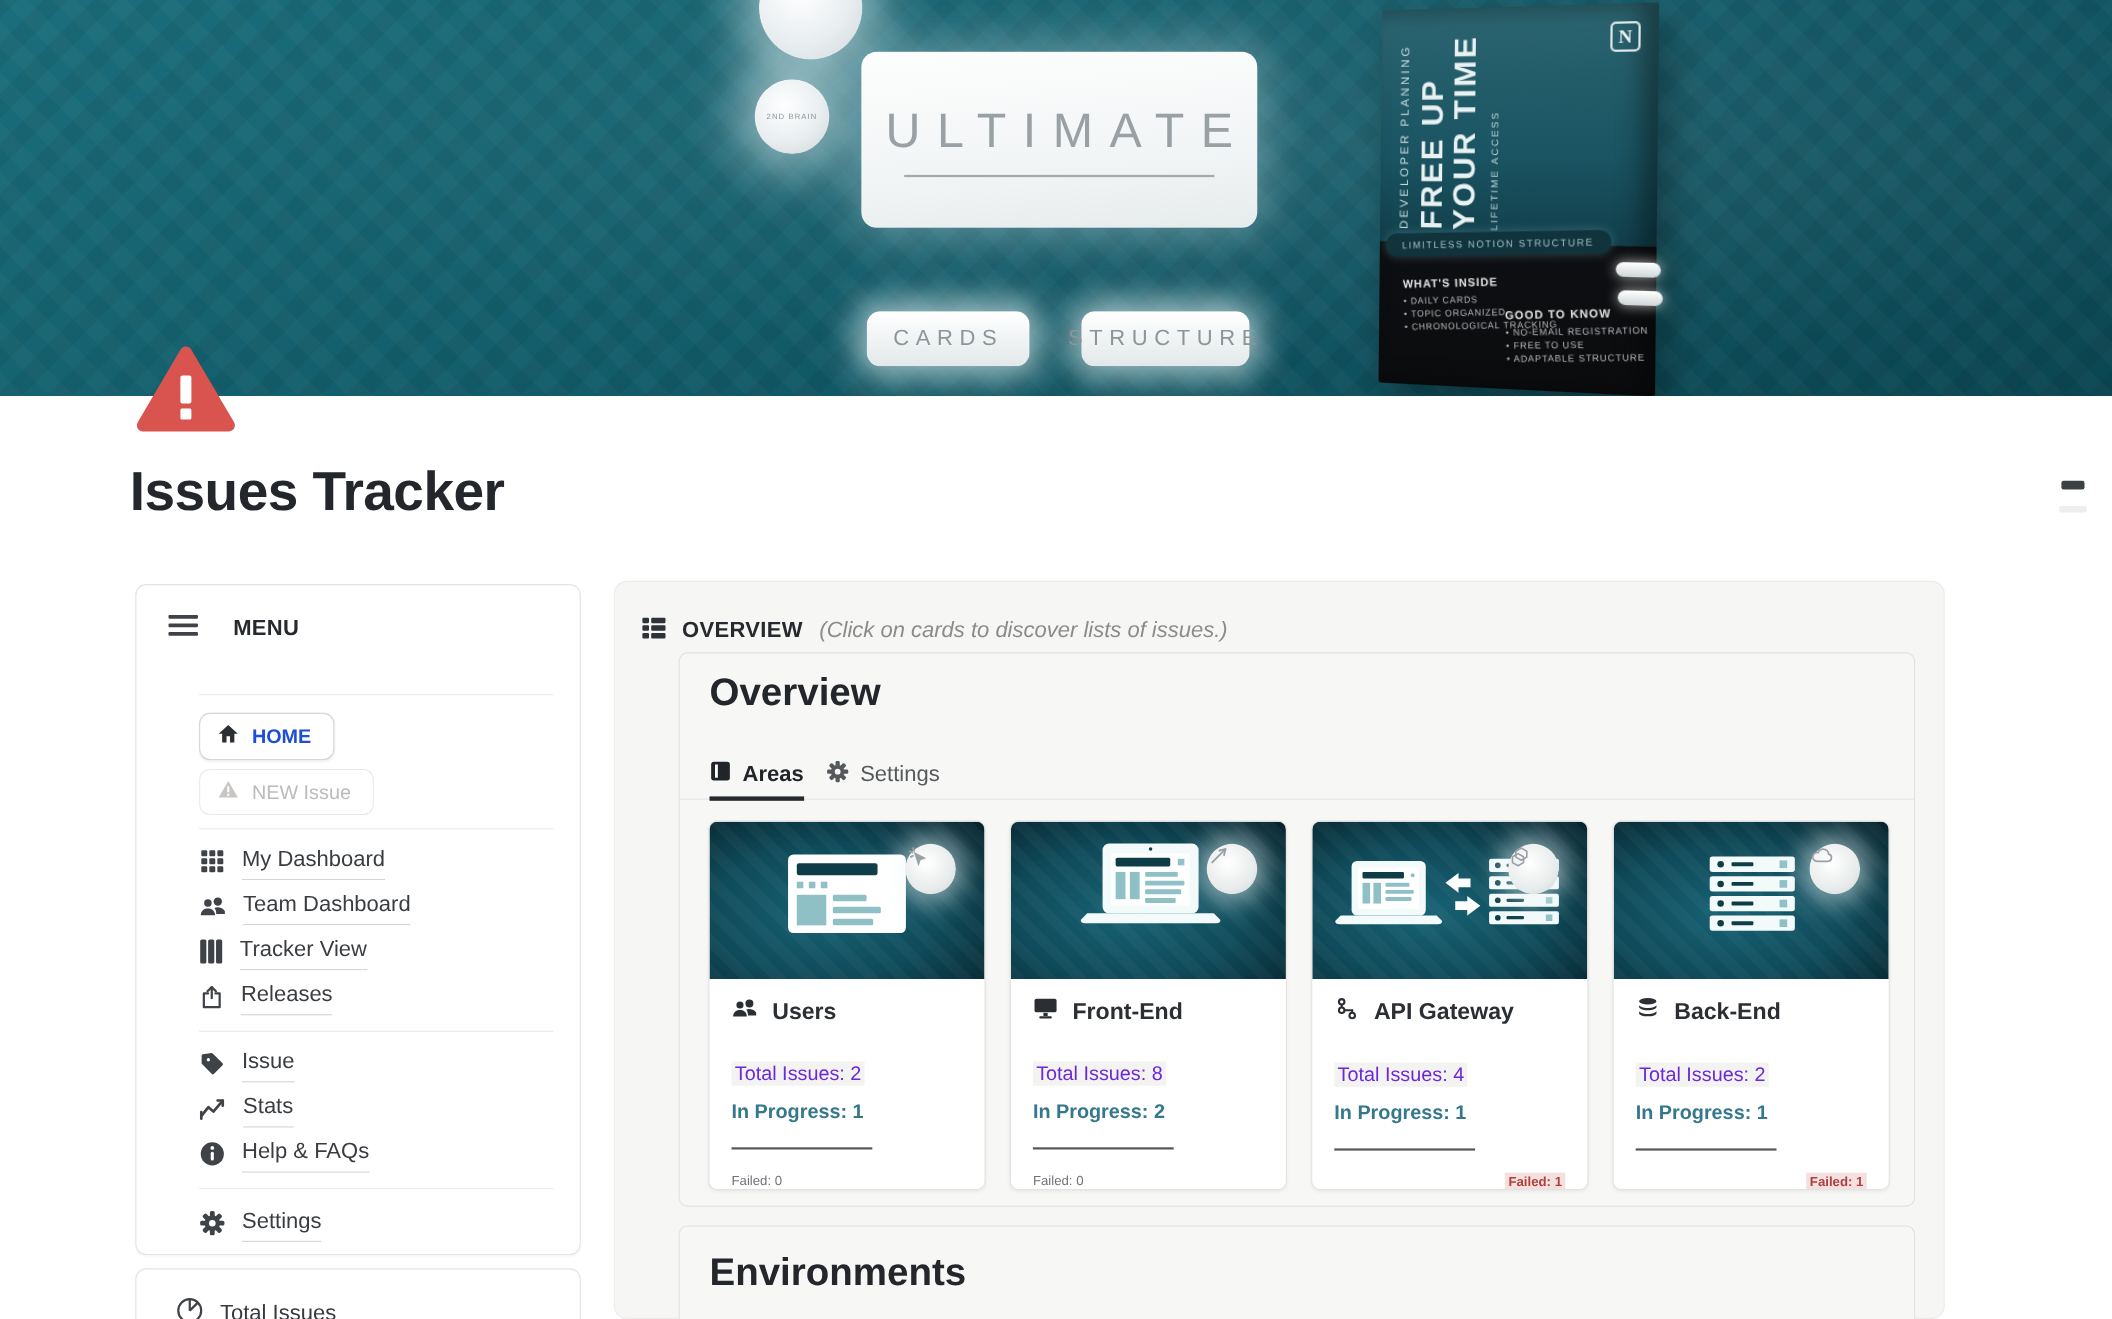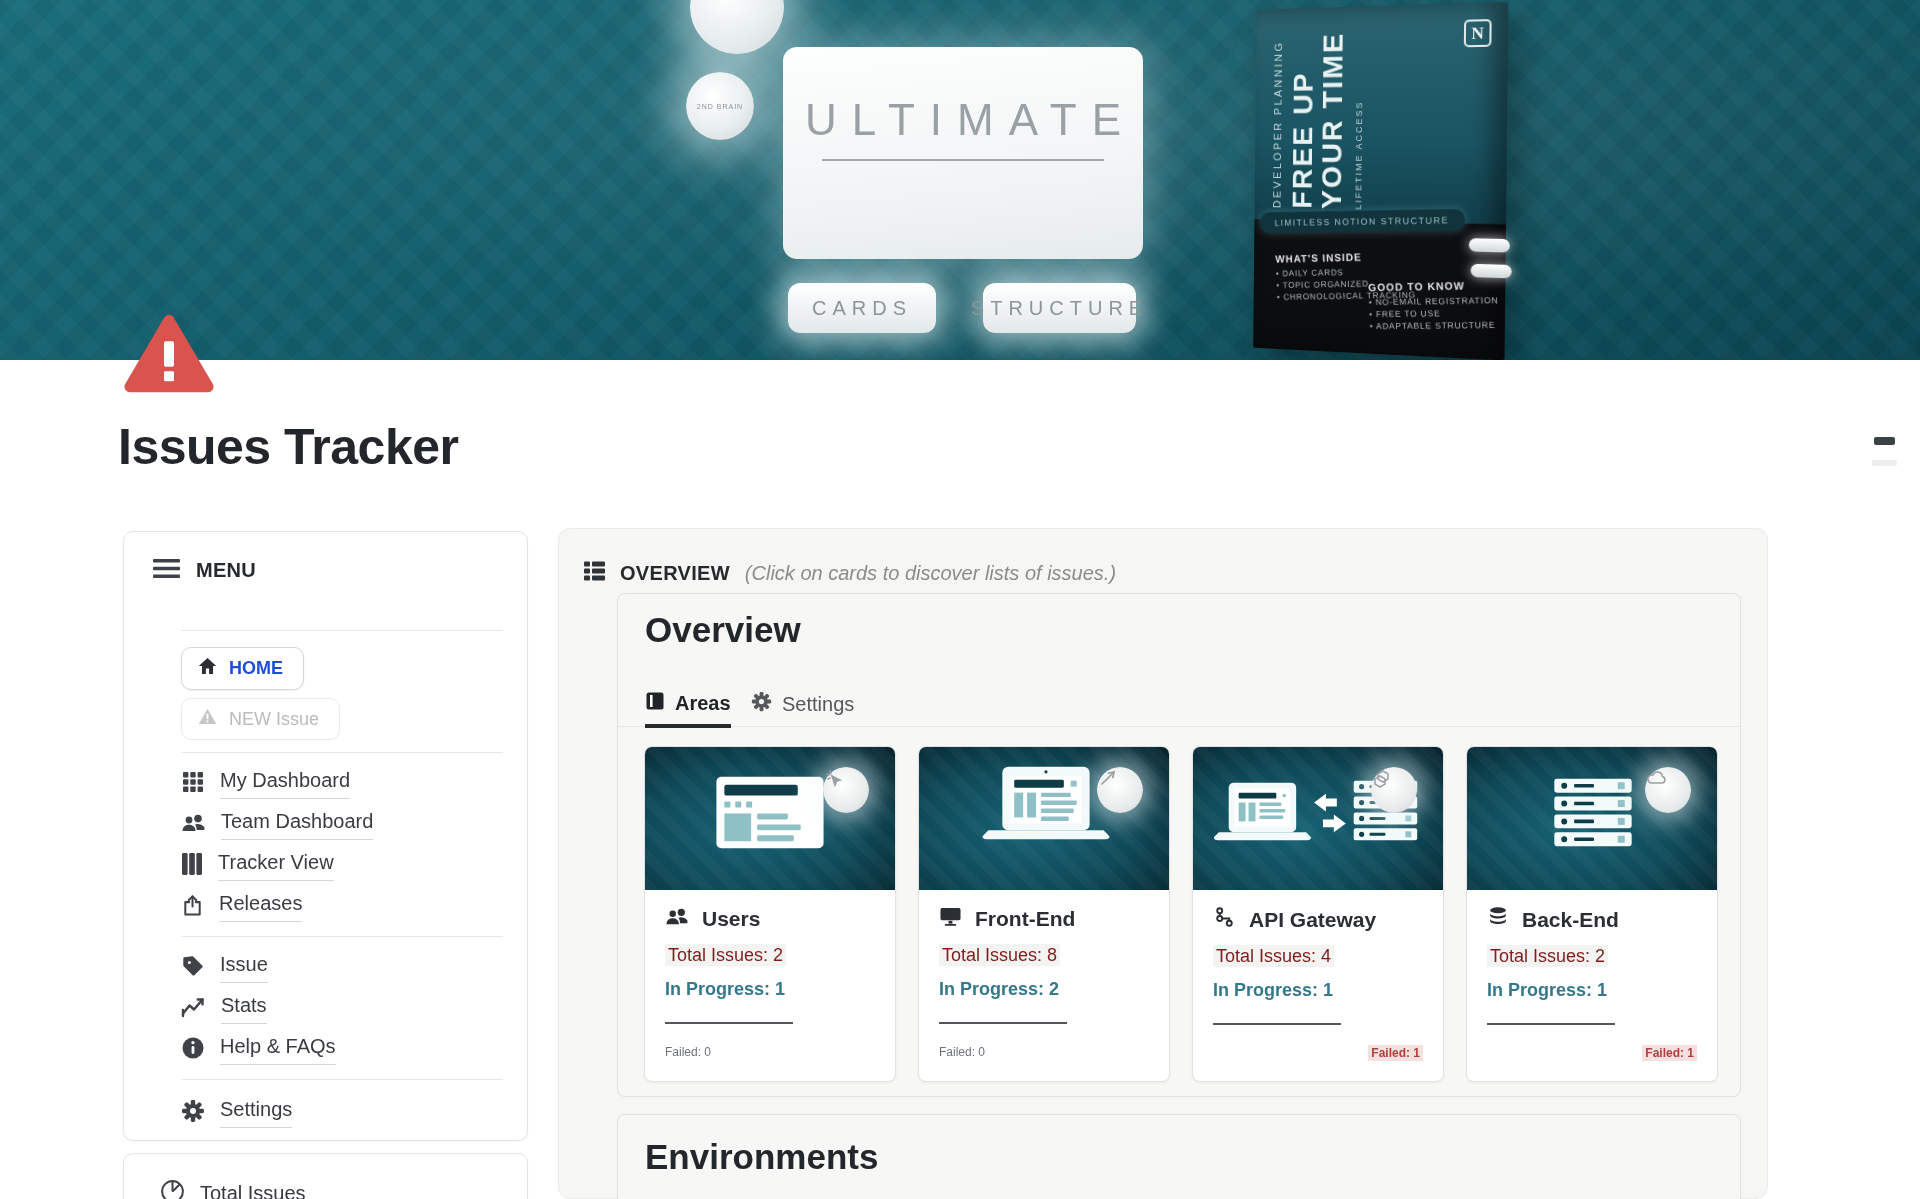--- a/index.html
+++ b/index.html
@@ -16,21 +16,21 @@
       repeating-linear-gradient(-45deg, rgba(0,0,0,.055) 0 16px, transparent 16px 32px),
       linear-gradient(160deg, #1b6e7c 0%, #135d6b 48%, #0b4652 100%);
   }
   .glow-circle { position:absolute; border-radius:50%;
     background:radial-gradient(circle at 40% 35%, #ffffff 0%, #e9eef0 55%, #cdd6d8 100%);
     box-shadow:0 0 46px 18px rgba(235,248,250,.55);
     display:flex; align-items:center; justify-content:center;
     color:#8b9499; letter-spacing:3px; }
   .circle-clarity { left:690px; top:-40px; width:94px; height:94px; font-size:14px; align-items:flex-end; padding-bottom:58px; }
   .circle-brain { left:686px; top:72px; width:68px; height:68px; font-size:7px; letter-spacing:1px; }
-  .hero-card { position:absolute; left:783px; top:47px; width:360px; height:212px; border-radius:14px;
+  .hero-card { position:absolute; left:783px; top:47px; width:360px; height:160px; border-radius:14px;
     background:linear-gradient(175deg,#fdfefe 0%,#f0f3f4 70%,#e6ebec 100%);
     box-shadow:0 0 44px 6px rgba(230,245,248,.35); text-align:center; }
   .hero-title { margin-top:48px; font-size:44px; font-weight:400; color:#9aa1a4; letter-spacing:15px; padding-left:15px; }
   .hero-rule { width:282px; height:2px; background:#a2a8ab; margin:14px auto 16px; }
   .hero-subtitle { font-size:19px; color:#a7adb0; letter-spacing:4.5px; line-height:1.45; padding:0 26px; }
   .hero-pill { position:absolute; top:283px; height:50px; border-radius:12px;
     background:linear-gradient(180deg,#ffffff 0%,#e2e8e9 100%);
     box-shadow:0 0 30px 10px rgba(230,246,248,.65);
     display:flex; align-items:center; justify-content:center;
     font-size:20px; letter-spacing:6px; color:#8d9598; }
@@ -69,21 +69,21 @@
   
   .page-icon { position:absolute; left:123px; top:314px; width:92px; height:80px; }
   .page-title { position:absolute; left:118px; top:418px; font-size:50px; font-weight:700; color:#23272b; letter-spacing:-.5px; }
   .minus-bar { position:absolute; left:1874px; top:437px; width:21px; height:8px; background:#3c4144; border-radius:2px; }
   .minus-bar-faint { position:absolute; left:1872px; top:460px; width:25px; height:6px; background:#eeeeec; border-radius:2px; }
 
   
   .side-card { position:absolute; left:123px; width:405px; background:#fff; border:1px solid #e5e4e2; border-radius:10px;
     box-shadow:0 1px 2px rgba(0,0,0,.03); }
   .menu-card { top:531px; height:610px; padding:26px 24px 0 29px; }
-  .menu-head { display:flex; align-items:center; gap:16px; }
+  .menu-head { display:flex; align-items:center; gap:32px; }
   .menu-head .menu-title { font-size:20px; font-weight:700; color:#26292d; letter-spacing:.3px; }
   .menu-divider { height:1px; background:#e9e8e6; margin-left:28px; }
   .d1 { margin-top:47px; } .d2 { margin-top:12px; } .d3 { margin-top:16px; } .d4 { margin-top:16px; }
   .menu-btn { display:inline-flex; align-items:center; gap:12px; border-radius:10px; background:#fff;
     padding:9px 20px 9px 16px; font-size:18px; font-weight:700; }
   .btn-home { margin:16px 0 0 28px; border:1px solid #d7d6d4; color:#1d4ed8; box-shadow:0 1px 2px rgba(0,0,0,.06);justify-content:space-between; }
   .btn-new { margin:8px 0 0 28px; border:1px solid #eceae8; color:#bcbbb9; font-weight:400; }
   .menu-links { margin:18px 0 0 28px; }
   .menu-link { display:flex; align-items:center; gap:15px; margin-bottom:15px; height:26px; }
   .menu-link .ml-label { font-size:20px; color:#393c40; border-bottom:1px solid #d6d5d3; padding-bottom:6px; }
@@ -115,21 +115,21 @@
     background:
       repeating-linear-gradient(45deg, rgba(255,255,255,.03) 0 10px, transparent 10px 20px),
       radial-gradient(ellipse at 42% 58%, #176274 0%, #0f4a59 52%, #06222b 100%); }
   .area-img svg { position:absolute; inset:0; }
   .badge { position:absolute; top:20px; right:26px; width:46px; height:46px; border-radius:50%;
     background:radial-gradient(circle at 42% 38%, #ffffff 0%, #e9ecec 60%, #ccd3d4 100%);
     box-shadow:0 0 24px 8px rgba(240,250,252,.55);
     display:flex; align-items:center; justify-content:center; }
   .area-body { padding:16px 20px 0; }
   .area-name { display:flex; align-items:center; gap:13px; font-size:21px; font-weight:700; color:#2b2e32; }
-  .stat-total { margin-top:13px; font-size:18px; color:#7f1d1d; }
+  .stat-total { margin-top:33px; font-size:18px; color:#6d28d9; }
   .stat-total span { background:#f3f3f1; padding:1px 3px; }
   .stat-progress { margin-top:13px; font-size:18px; font-weight:700; color:#35788c; }
   .card-rule { margin-top:22px; width:128px; height:1.5px; background:#53565a; }
   .stat-failed { margin-top:21px; font-size:12px; color:#6f7378; }
   .stat-failed.alert { color:#ae403d; font-weight:700;text-align:right; }
   .stat-failed.alert span { background:#f5e0e0; padding:1px 3px; }
 
   .env-card { position:absolute; left:58px; top:585px; width:1124px; height:160px;
     background:#f7f7f5; border:1px solid #e2e1df; border-radius:8px; }
   .env-title { position:absolute; left:27px; top:22px; font-size:35px; font-weight:700; color:#23262a; }

